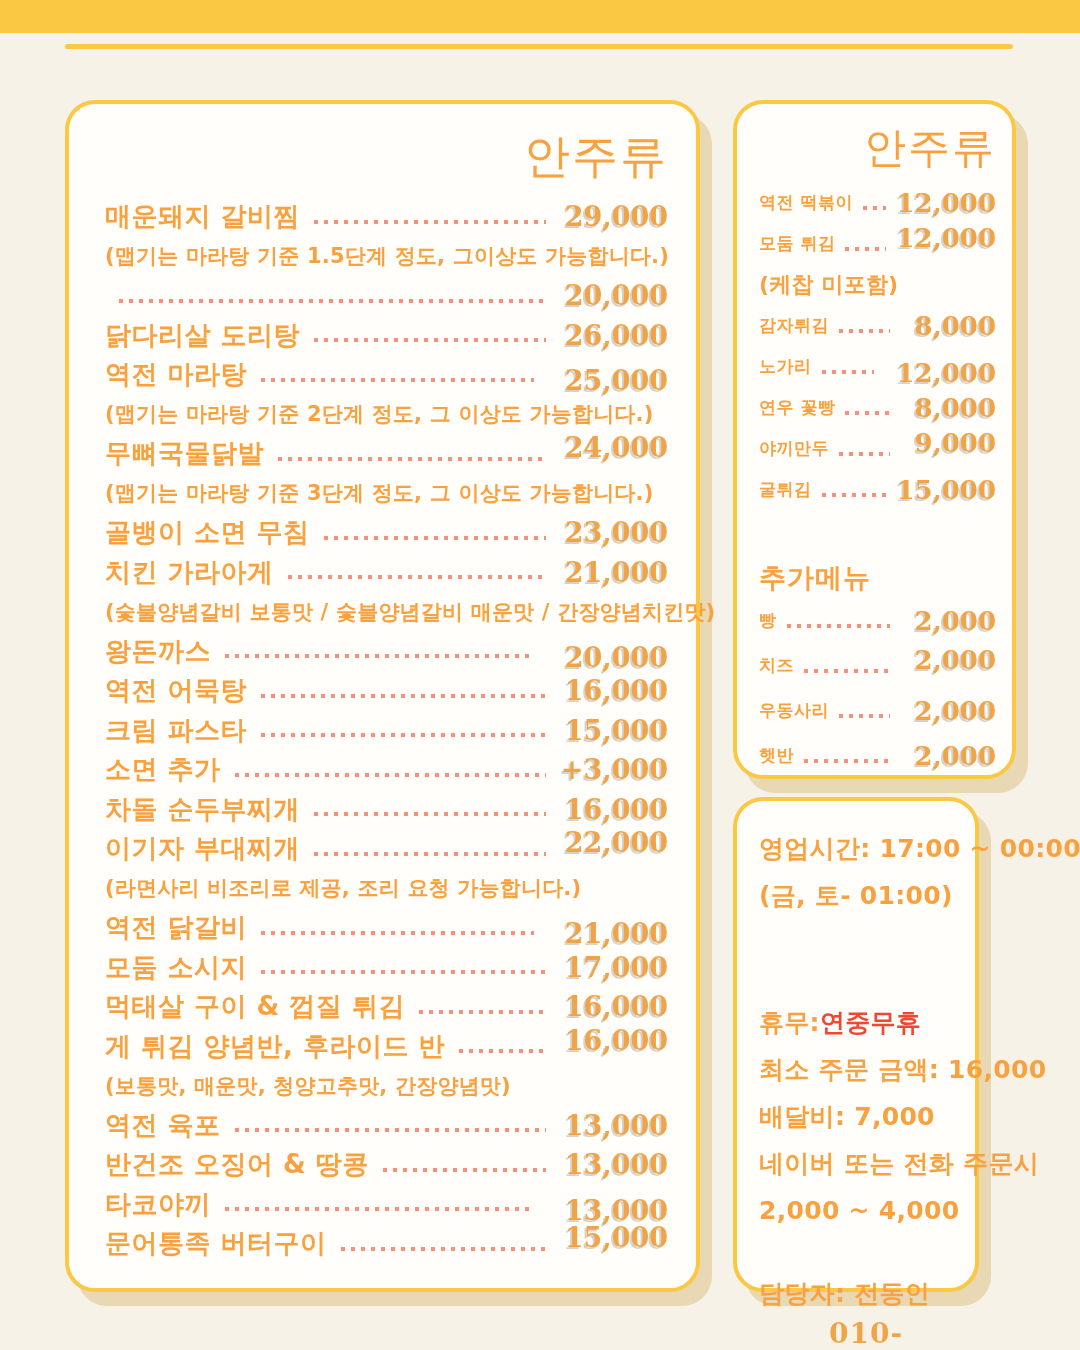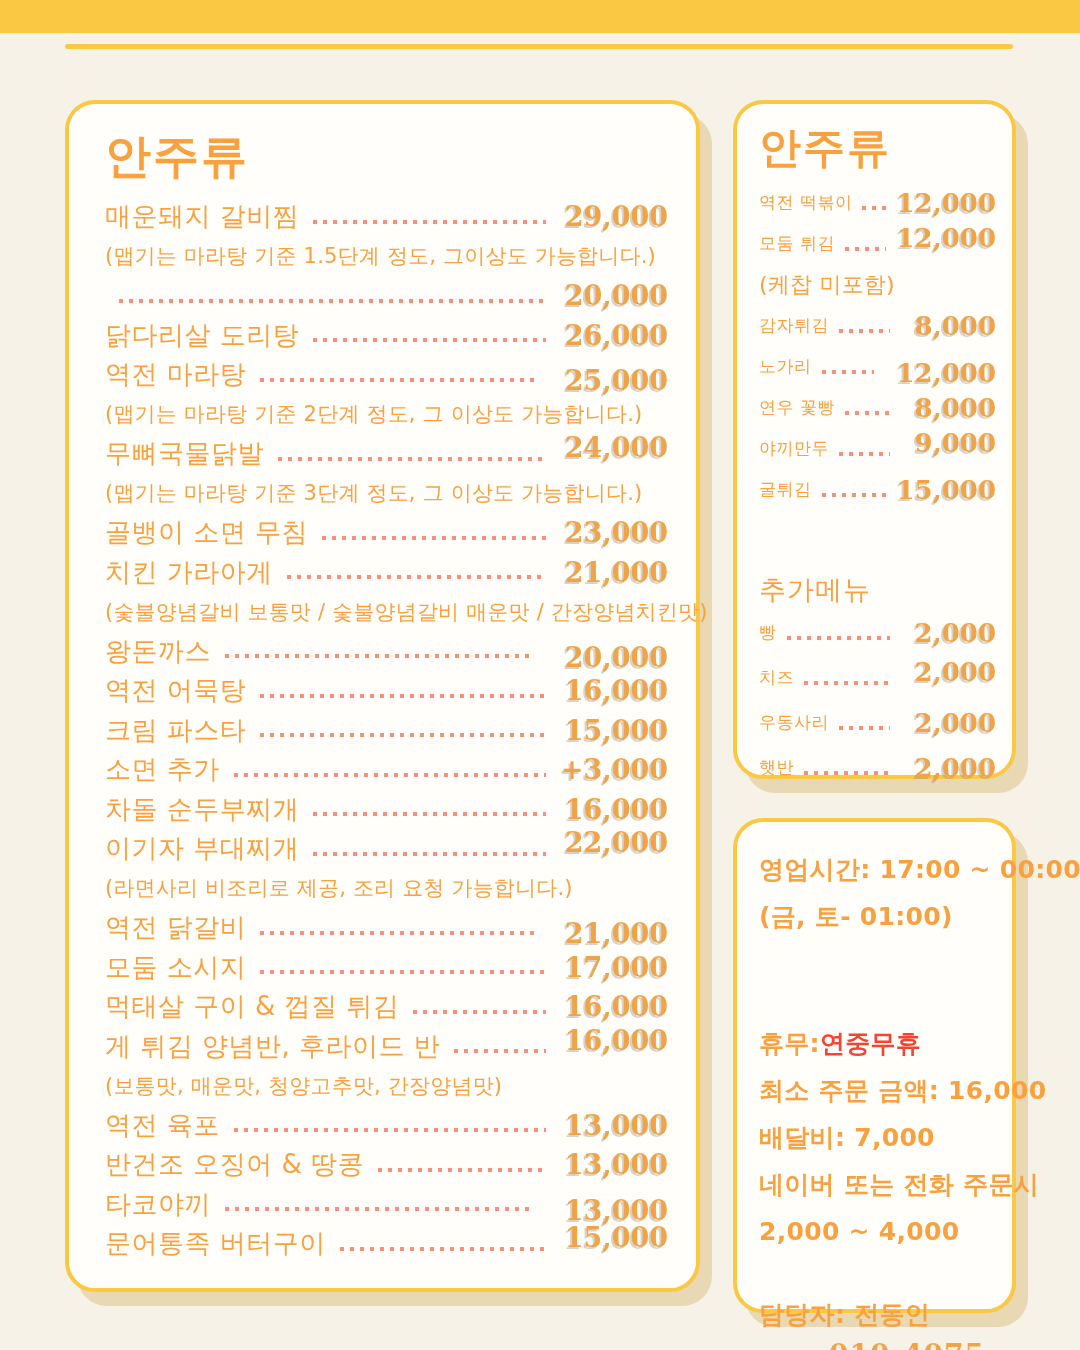--- a/index.html
+++ b/index.html
@@ -21,58 +21,58 @@
   .top-band{position:absolute;left:0;top:0;width:1080px;height:33px;background:var(--yellow);}
   .top-rule{position:absolute;left:65px;top:44px;width:948px;height:5px;border-radius:3px;background:var(--yellow);}
 
   .card{
     position:absolute;background:var(--card);
     border:4px solid var(--yellow);border-radius:30px;
     box-shadow:12px 14px 0 var(--tan);
   }
   .left-card{left:65px;top:100px;width:635px;height:1192px;padding:26px 28px 0 36px;}
   .right-card{left:733px;top:100px;width:283px;height:679px;padding:20px 16px 0 22px;}
-  .info-card{left:733px;top:818px;width:283px;height:495px;padding:24px 14px 0 22px;}
+  .info-card{left:733px;top:797px;width:246px;height:495px;padding:24px 14px 0 22px;}
 
   .card-title{
-    font-size:46px;font-weight:700;color:var(--orange);
-    letter-spacing:2px;margin:0 0 14px 0;line-height:1.15;
+    font-size:46px;font-weight:400;color:var(--orange);
+    letter-spacing:2px;margin:0 0 14px 0;line-height:1.15;text-align:right;
   }
   .right-card .card-title{font-size:42px;margin-bottom:10px;}
   .sub-title{
-    font-size:27px;font-weight:400;color:var(--orange);
-    letter-spacing:1px;margin:16px 0 2px 0;
+    font-size:27px;font-weight:700;color:var(--orange);
+    letter-spacing:1px;margin:4px 0 2px 0;
   }
   .spacer-block{height:46px;}
 
   
   .row{display:flex;align-items:center;height:39.5px;}
   .right-card .row{height:41px;}
   .right-card .extra .row{height:45px;}
-  .item-name{font-size:26px;font-weight:400;color:var(--orange);white-space:nowrap;letter-spacing:.5px;}
+  .item-name{font-size:26px;font-weight:700;color:var(--orange);white-space:nowrap;letter-spacing:.5px;}
   .right-card .item-name{font-size:17px;}
   .leader{
     flex:1;height:4px;margin:0 14px;align-self:center;transform:translateY(5px);
     background-image:repeating-linear-gradient(to right,var(--dot) 0 4px,transparent 4px 10px);
     min-width:14px;
   }
   .right-card .leader{margin:0 10px;}
   .item-price{
     font-family:"DejaVu Serif","Liberation Serif",serif;
     font-size:27px;font-weight:700;color:var(--price);
     min-width:108px;text-align:right;white-space:nowrap;
     text-shadow:-2px 2px 0 rgba(150,138,120,.38);
   }
   .right-card .item-price{font-size:26px;min-width:96px;}
   
   .rows .row:nth-child(5n+2) .item-price{transform:translateY(-6px);}
   .rows .row:nth-child(7n+5) .item-price{transform:translateY(6px);margin-left:12px;}
   .note{
     display:flex;align-items:center;height:39.5px;
-    font-size:21px;font-weight:400;color:var(--orange);letter-spacing:.2px;white-space:nowrap;
+    font-size:21px;font-weight:700;color:var(--orange);letter-spacing:.2px;white-space:nowrap;
   }
   .right-card .note{font-size:22px;height:41px;}
 
   
   .info-line{min-height:47px;display:flex;align-items:center;
     font-size:25px;font-weight:700;color:var(--orange);letter-spacing:.3px;white-space:nowrap;}
   .info-gap-big{height:80px;}
   .info-gap{height:36px;}
   .red-text{color:var(--red);text-align:center;}
   .phone-line{

